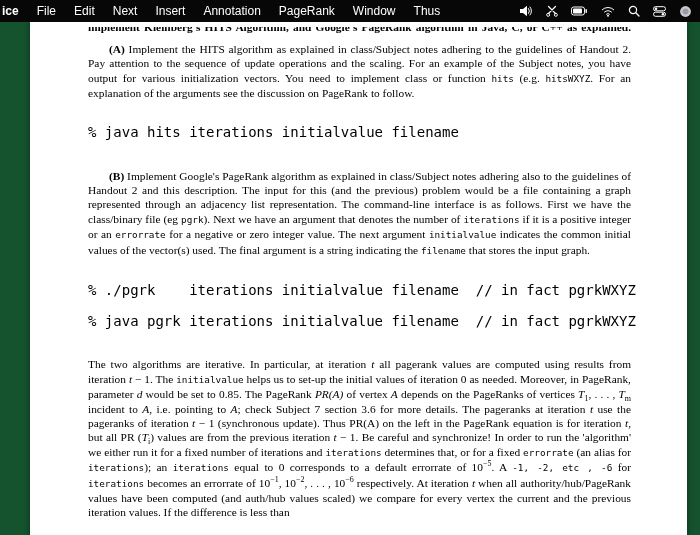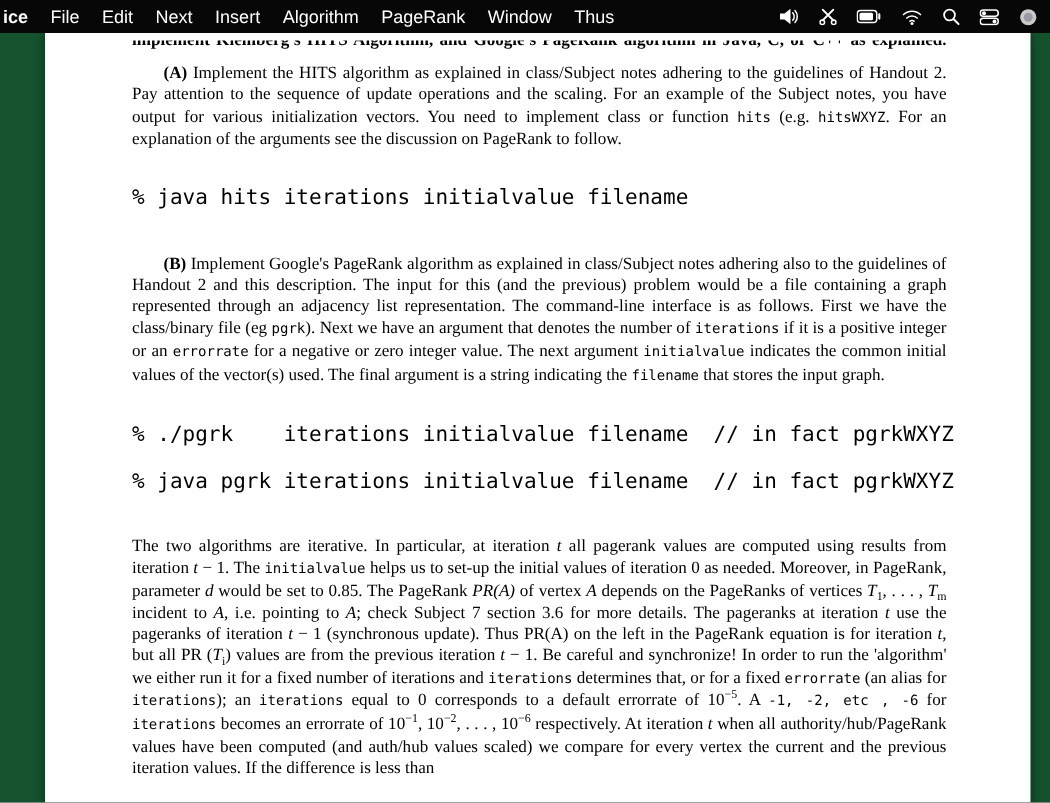--- a/index.html
+++ b/index.html
@@ -2,23 +2,23 @@
 <html><head>
 <meta charset="utf-8">
 <style>
   html,body{margin:0;padding:0;width:700px;height:535px;overflow:hidden;background:#7e7e7e;}
   .screen{position:relative;width:700px;height:535px;font-family:"Liberation Sans","DejaVu Sans",sans-serif;}
 
   
   .menubar{position:absolute;top:0;left:0;right:0;height:22px;background:#070707;color:#fff;
     display:flex;align-items:center;justify-content:space-between;padding:0 8px 0 2px;box-sizing:border-box;
     font-size:12px;}
-  .menus{display:flex;align-items:center;gap:15px;white-space:nowrap;}
+  .menus{display:flex;align-items:center;gap:1px;white-space:nowrap;}
   .app-menu{font-weight:bold;}
-  .menu-item{cursor:default;}
+  .menu-item{cursor:default;margin-left:17px;}
   .status{display:flex;align-items:center;gap:13px;}
   .status .icon{display:inline-flex;align-items:center;}
 
   
   .viewport{position:absolute;top:22px;left:0;right:0;bottom:0;background:#14532d;overflow:hidden;}
   .page{position:absolute;left:30px;width:657px;top:0;min-height:560px;background:#ffffff;
     padding:5px 56px 20px 58px;box-sizing:border-box;box-shadow:0 0 6px rgba(0,0,0,0.45);
     font-family:"Liberation Serif","DejaVu Serif",serif;font-size:11.4px;line-height:14.4px;color:#000;}
 
   .clipline{height:8px;overflow:hidden;margin-bottom:7px;}
@@ -41,21 +41,21 @@
 
 <div class="screen">
 
   <div class="menubar">
     <div class="menus">
       <span class="app-menu">ice</span>
       <span class="menu-item">File</span>
       <span class="menu-item">Edit</span>
       <span class="menu-item">Next</span>
       <span class="menu-item">Insert</span>
-      <span class="menu-item">Algorithm</span>
+      <span class="menu-item">Annotation</span>
       <span class="menu-item">PageRank</span>
       <span class="menu-item">Window</span>
       <span class="menu-item">Thus</span>
     </div>
     <div class="status">
       <span class="icon">
         <svg width="14" height="12" viewBox="0 0 14 12">
             <path d="M1 4h3l4-3.2v10.4L4 8H1z" fill="#fff"></path>
             <path d="M9.5 3.5a4 4 0 0 1 0 5M11 2a6 6 0 0 1 0 8" stroke="#fff" stroke-width="1" fill="none" stroke-linecap="round"></path>
           </svg>

